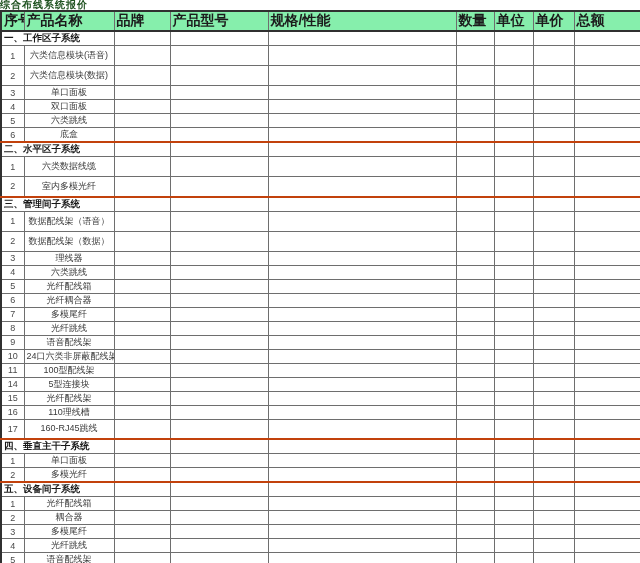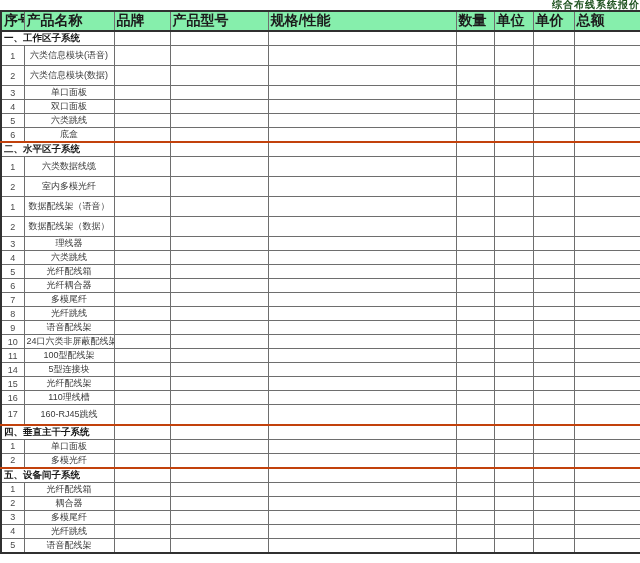--- a/index.html
+++ b/index.html
@@ -1,22 +1,22 @@
 <!DOCTYPE html>
 <html><head>
 <meta charset="utf-8">
 <style>
   html,body{margin:0;padding:0;background:#fff;}
   #screen{
     position:relative;width:640px;height:563px;overflow:hidden;background:#fff;
     font-family:"Liberation Sans","DejaVu Sans",sans-serif;
   }
   #sheet-title{
-    height:10px;line-height:10px;text-align:right;
-    font-size:10px;font-weight:bold;color:#1f5220;letter-spacing:1px;margin-left:27px;
+    height:10px;line-height:10px;text-align:left;
+    font-size:10px;font-weight:bold;color:#1f5220;letter-spacing:1px;
   }
   table#quote-table{
     table-layout:fixed;border-collapse:collapse;width:640px;
     border:2px solid #303030;
   }
   td{
     border:1px solid #6e6e6e;font-size:9px;color:#3a3a3a;
     padding:0 2px;overflow:hidden;white-space:nowrap;vertical-align:middle;
   }
   tr.r-header{height:16px;}
@@ -161,20 +161,30 @@
           <td class="cell-no">2</td>
           <td class="cell-name">室内多模光纤</td>
           <td></td>
           <td></td>
           <td></td>
           <td></td>
           <td></td>
           <td></td>
           <td></td>
         </tr>
+        <tr class="r-section">
+          <td colspan="2">三、管理间子系统</td>
+          <td></td>
+          <td></td>
+          <td></td>
+          <td></td>
+          <td></td>
+          <td></td>
+          <td></td>
+        </tr>
         <tr class="r-tall">
           <td class="cell-no">1</td>
           <td class="cell-name">数据配线架（语音）</td>
           <td></td>
           <td></td>
           <td></td>
           <td></td>
           <td></td>
           <td></td>
           <td></td>

